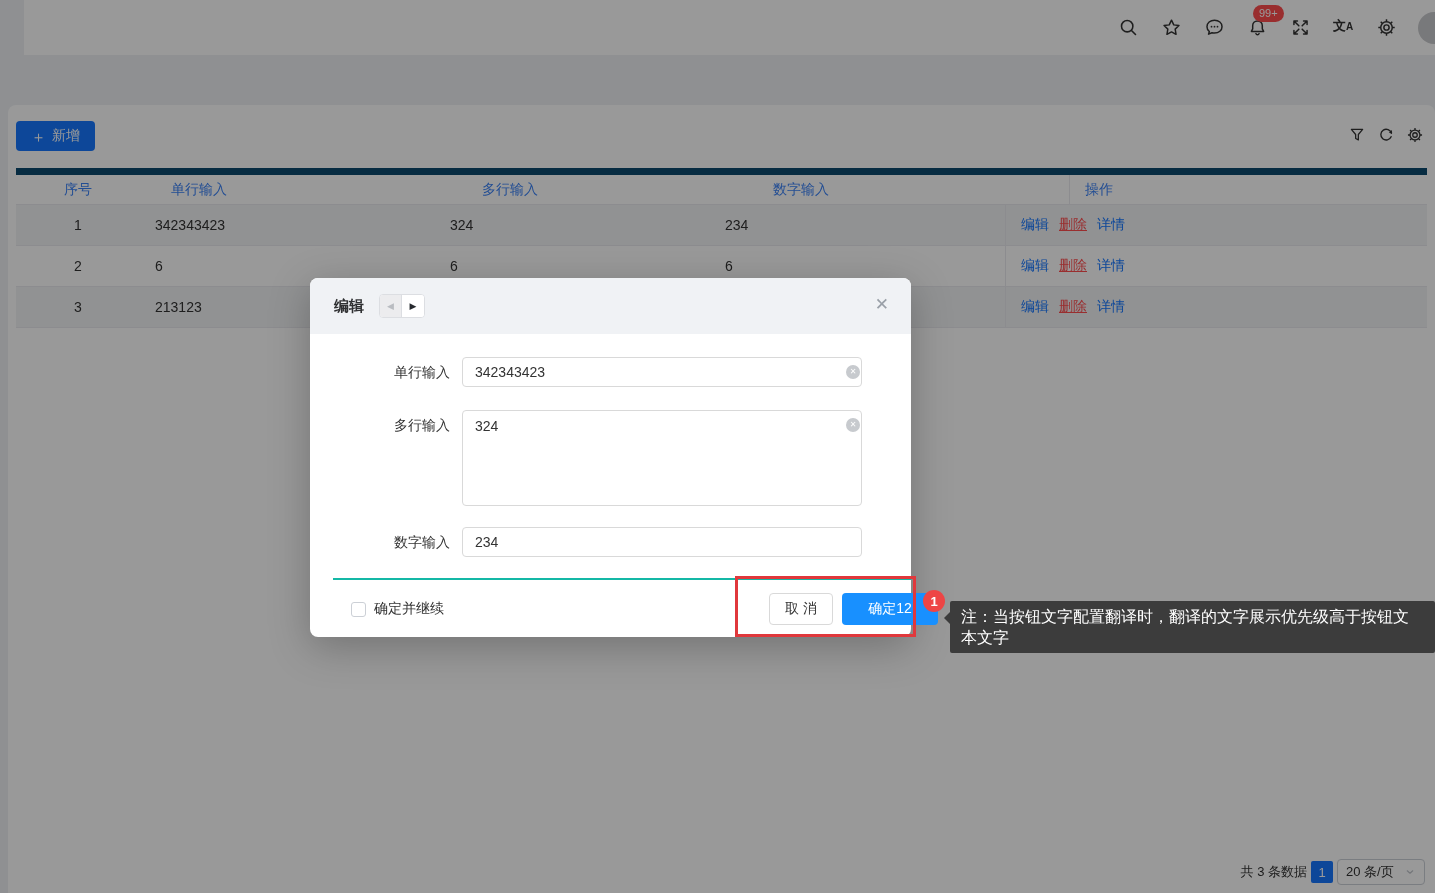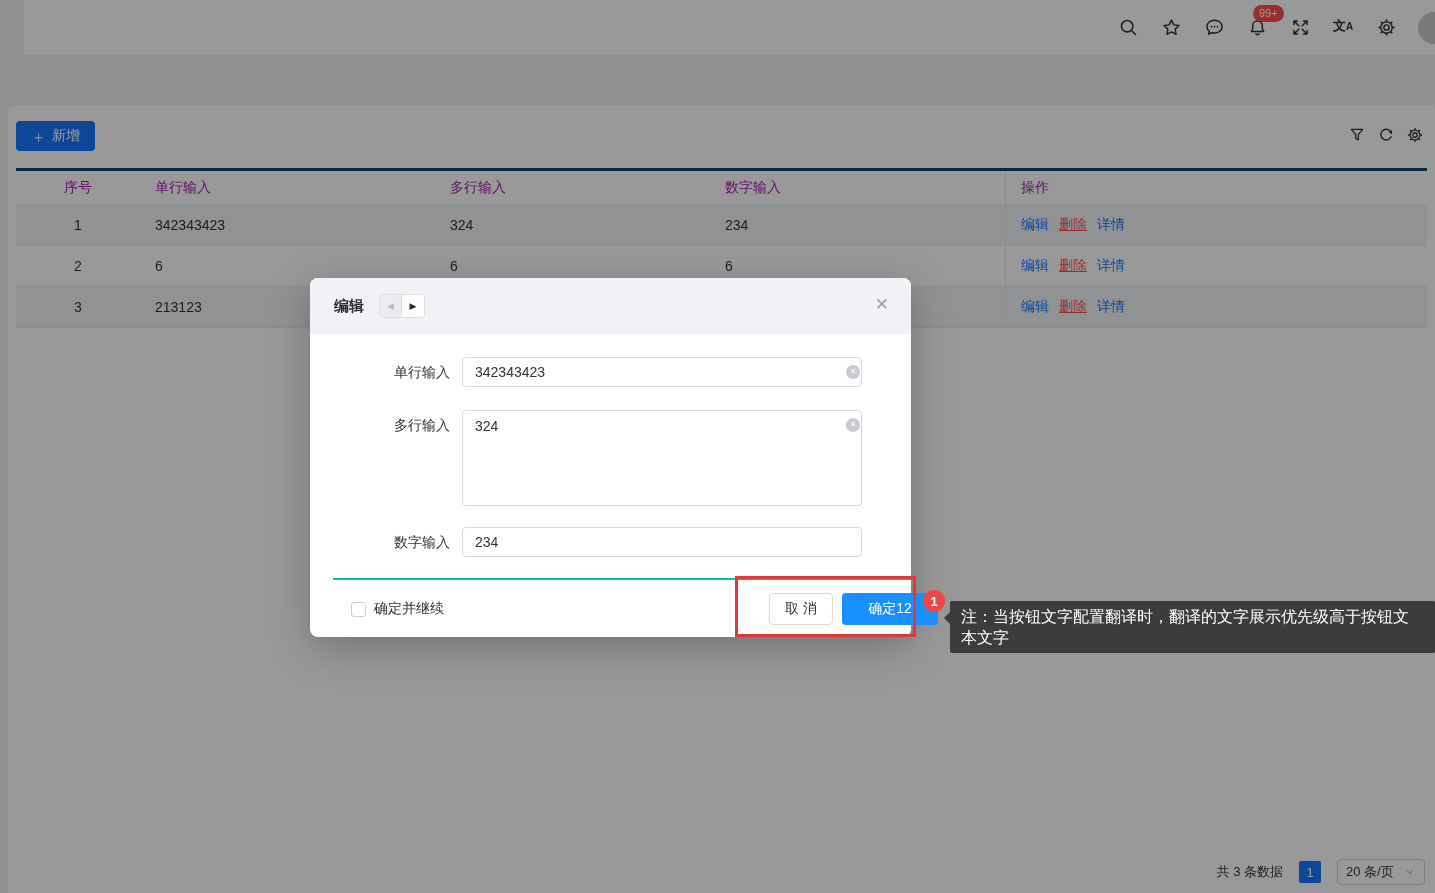--- a/index.html
+++ b/index.html
@@ -48,31 +48,31 @@
     position:absolute; left:8px; top:16px; width:79px; height:30px; border:none; border-radius:4px;
     background:#1677ff; color:#fff; font-size:14px; display:flex; align-items:center; justify-content:center; gap:6px; cursor:pointer;
     font-family:inherit;
   }
   .add-plus { font-size:15px; line-height:1; }
   .tool-icons { position:absolute; right:11px; top:21px; display:flex; align-items:center; gap:11px; }
 
   
   .table { position:absolute; left:8px; top:63px; width:1411px; font-size:14px; }
   .trow { display:grid; grid-template-columns:124px 295px 275px 295px 1fr; align-items:stretch; }
-  .thead { height:37px; border-top:3px solid #0c4a6e; border-bottom:1px solid #e9eaee; color:#a21caf; }
+  .thead { height:37px; border-top:7px solid #0c4a6e; border-bottom:1px solid #e9eaee; color:#3b82f6;gap:16px; }
   .tr { height:41px; border-bottom:1px solid #e9eaee; }
   .tr.striped { background:#f2f3f5; }
   .cell { padding-left:15px; display:flex; align-items:center; }
   .cell.idx { justify-content:center; padding-left:0; }
   .cell.ops { border-left:1px solid #e9eaee; gap:10px; }
   .lnk { color:#1677ff; cursor:pointer; text-decoration:none; }
   .lnk.danger { color:#ff4d4f;text-decoration:underline; }
 
   
-  .pagination { position:absolute; right:10px; bottom:8px; display:flex; align-items:center; gap:16px; font-size:13px; color:#333; }
+  .pagination { position:absolute; right:10px; bottom:8px; display:flex; align-items:center; gap:4px; font-size:13px; color:#333; }
   .page-btn { width:22px; height:22px; border-radius:2px; background:#1677ff; color:#fff; border:none; font-size:13px; display:flex; align-items:center; justify-content:center; cursor:pointer; font-family:inherit; }
   .psize { width:88px; height:26px; border:1px solid #ccd0d7; border-radius:4px; background:#fff; display:flex; align-items:center; justify-content:space-between; padding:12px 8px; cursor:pointer; }
 
   
   .mask { position:absolute; inset:0; background:rgba(0,0,0,0.4); z-index:40; }
 
   
   .modal { position:absolute; left:310px; top:278px; width:601px; height:359px; background:#fff; border-radius:8px; box-shadow:0 10px 40px rgba(0,0,0,.25); z-index:50; }
   .m-head { position:relative; height:56px; background:#f0f2f5; border-radius:8px 8px 0 0; display:flex; align-items:center; padding:0 24px; }
   .m-title { font-size:15px; font-weight:600; color:#303133; }

